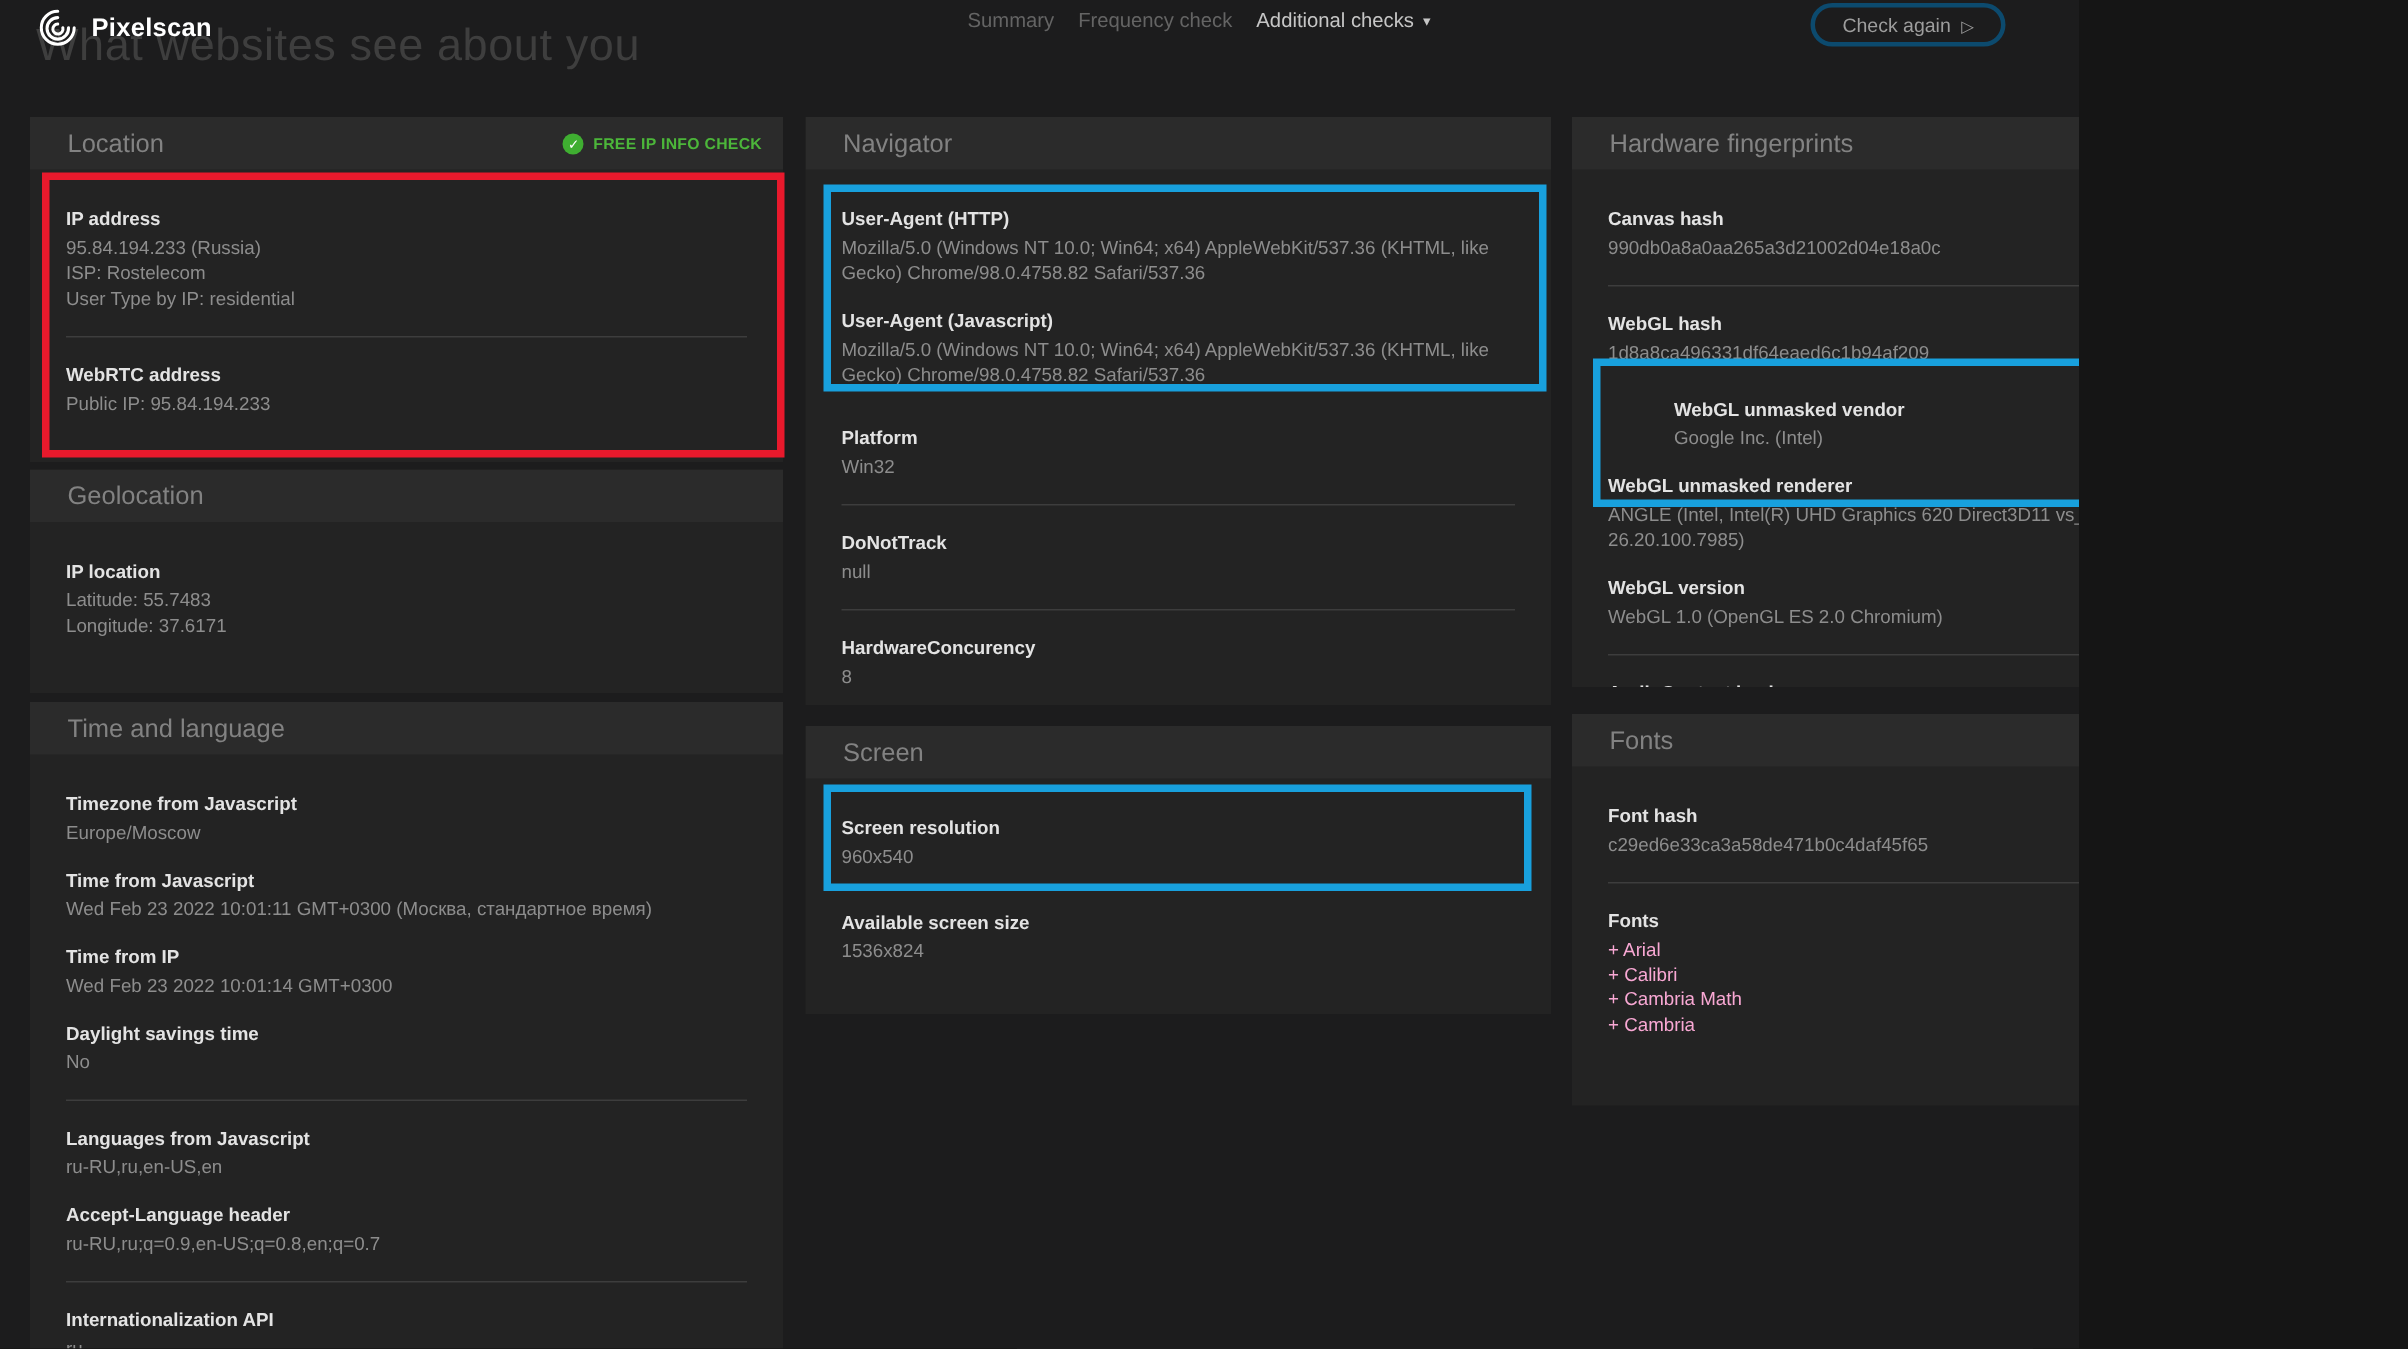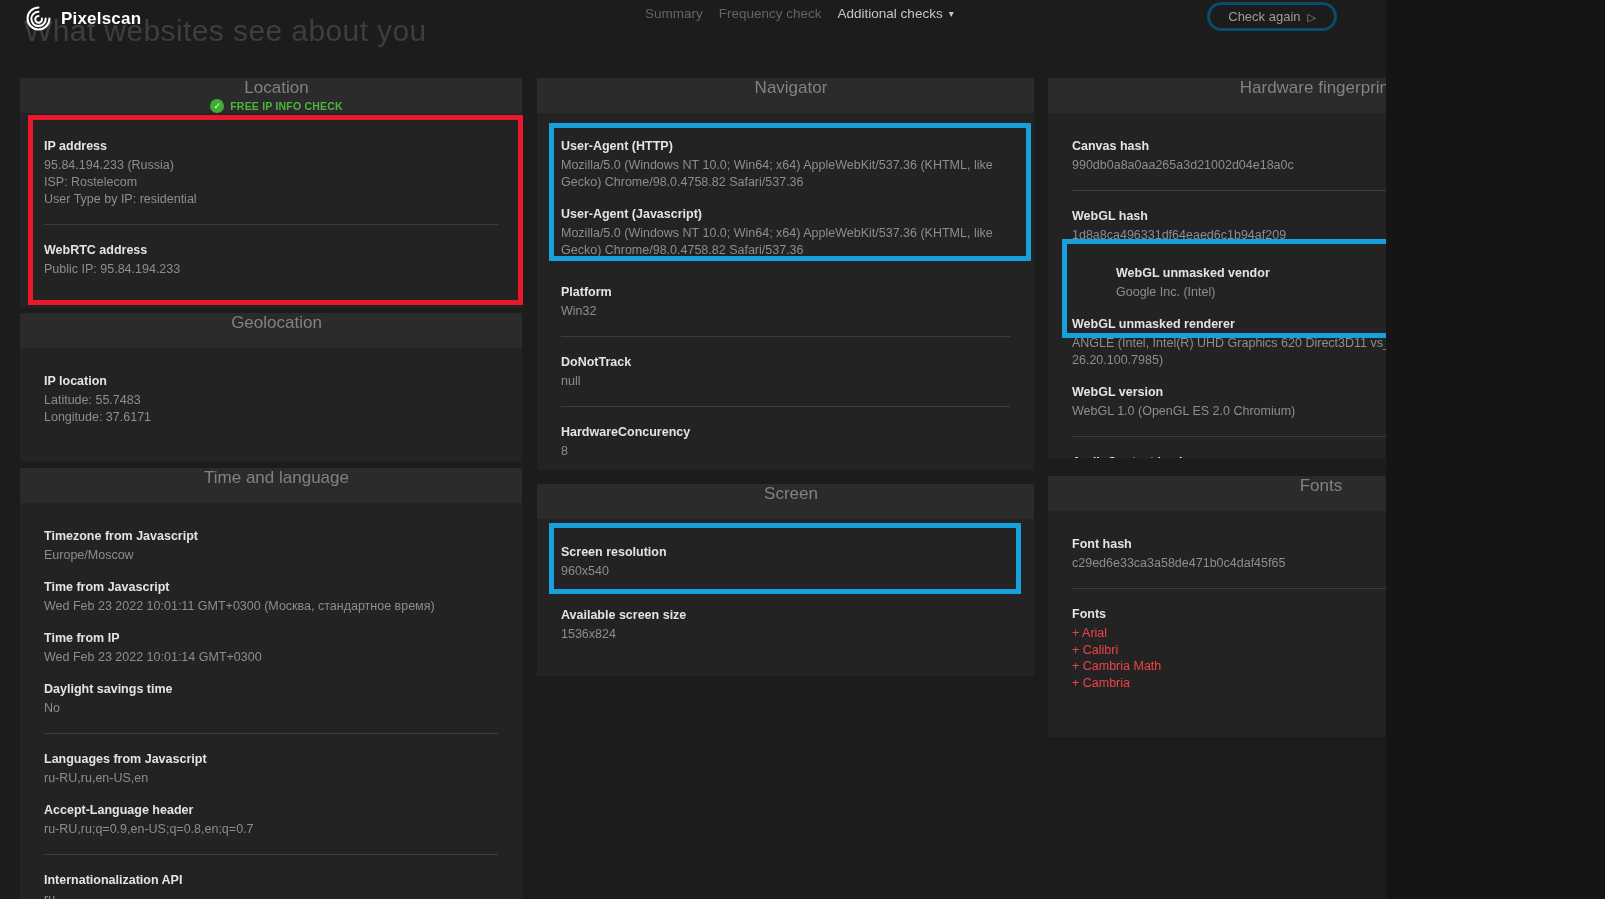--- a/index.html
+++ b/index.html
@@ -27,39 +27,39 @@
   .play-glyph { font-size:11px; position:relative; top:0.5px; }
   
   .col { position:absolute; top:78px; }
   .col-left  { left:20px;  width:502px; }
   .col-mid   { left:537px; width:497px; }
   .col-right { left:1048px; width:535px; }
   
   .panel { background:#232323; overflow:hidden; }
   .panel-header {
     height:35px; background:#2b2b2b; display:flex; align-items:center;
-    justify-content:space-between; padding:0 14px 0 25px;flex-direction:column;
+    justify-content:space-between; padding:0 14px 0 25px;
   }
   .panel-title { color:#828282; font-size:17px; font-weight:400; }
   .panel-body { padding:24px 24px 0 24px; }
   .group { margin-bottom:14px; }
   .label { font-size:12.5px; font-weight:700; color:#e3e3e3; line-height:18px; margin-bottom:2px; }
   .val { font-size:12.5px; color:#8d8d8d; line-height:17px; }
   .divider { border-top:1px solid #3d3d3d; margin:16px 0 16px 0; }
   
   .badge { display:flex; align-items:center; gap:6px; cursor:pointer; }
   .badge-circle {
     width:14px; height:14px; border-radius:50%; background:#3fae31;
     color:#ffffff; font-size:9px; display:flex; align-items:center; justify-content:center;
   }
   .badge-text { color:#4cb63a; font-size:10.5px; font-weight:700; letter-spacing:0.2px; }
   
   .fonts-label-row { display:flex; justify-content:space-between; align-items:baseline; }
   .show-all { color:#9a9a9a; font-size:12px; text-decoration:underline; cursor:pointer; }
-  .font-item { font-size:12.5px; color:#ef4444; line-height:16.5px; }
+  .font-item { font-size:12.5px; color:#f9a8d4; line-height:16.5px; }
   
   .gap-after-lg { margin-bottom:26px; }
   .gap-before-lg { margin-top:24px; }
   .gap-before-md { margin-top:20px;margin-left:44px; }
   
   .panel-location { height:230px; margin-bottom:5px; }
   .panel-geolocation { height:149px; margin-bottom:6px; }
   .panel-time { height:470px; }
   .panel-navigator { height:392px; margin-bottom:14px; }
   .panel-screen { height:192px; }

